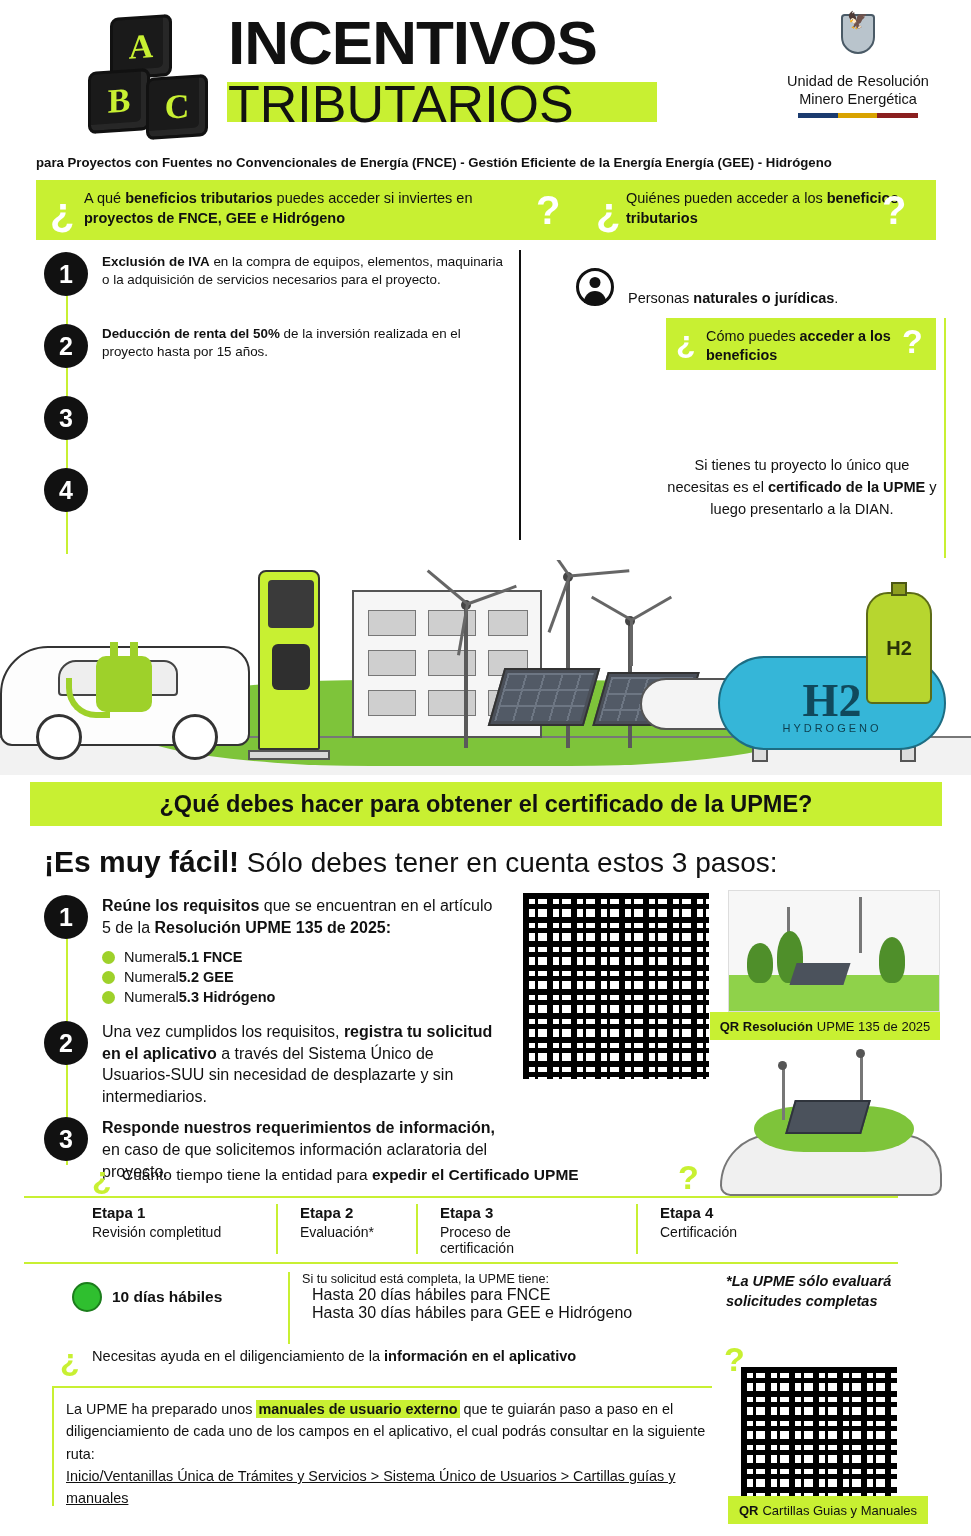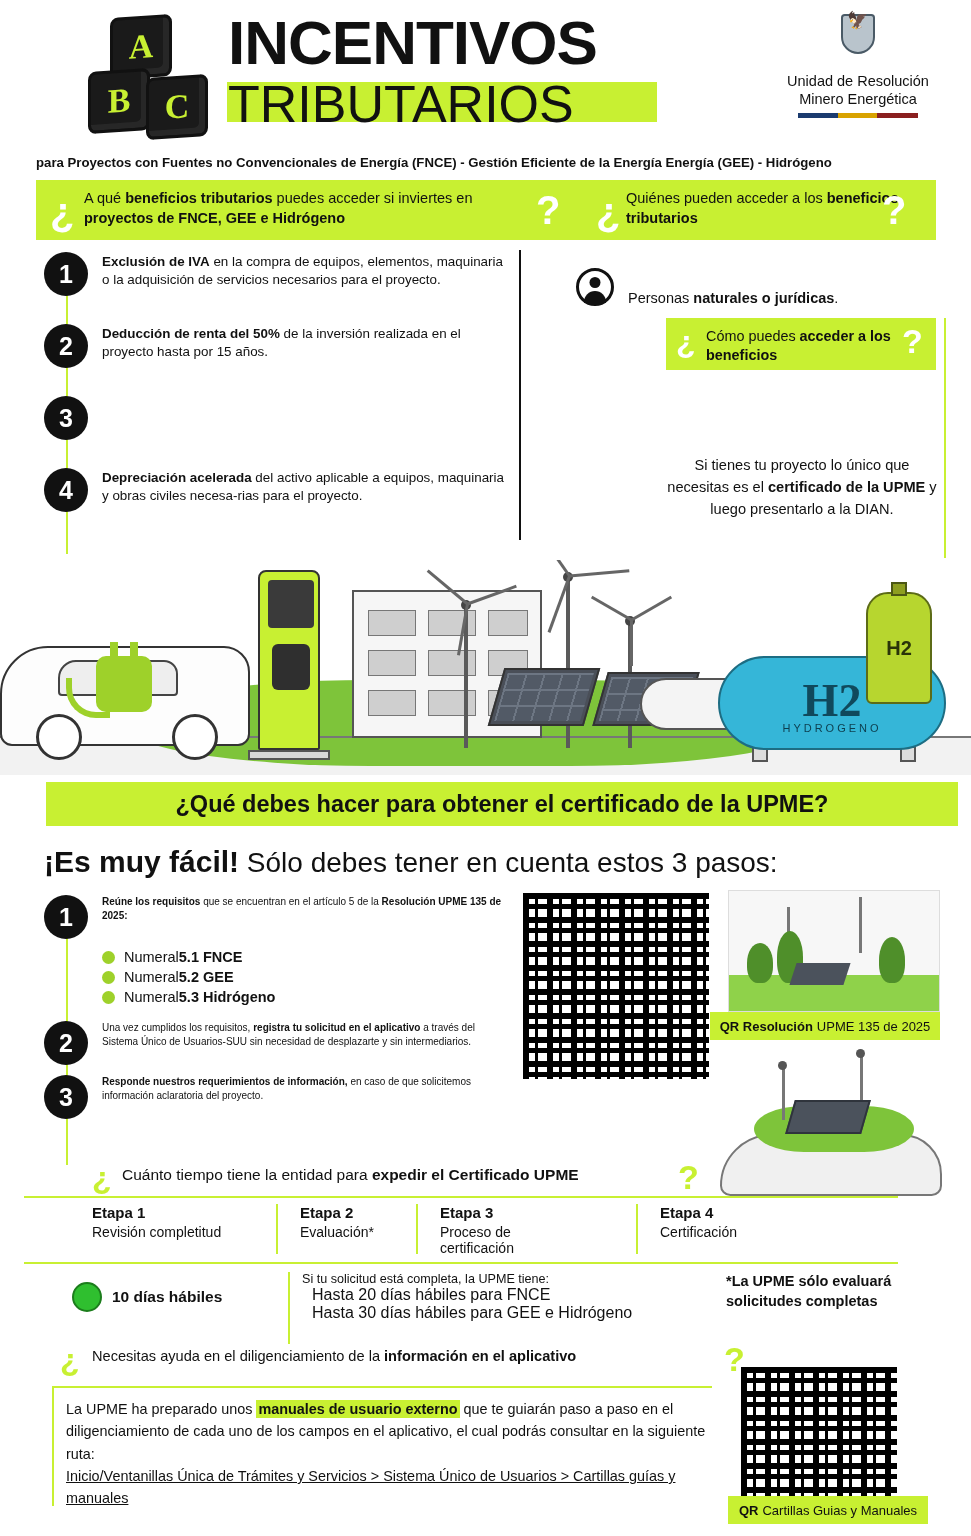--- a/index.html
+++ b/index.html
@@ -198,34 +198,34 @@
   .cyl { position:absolute; left:866px; top:32px; width:66px; height:112px;
      background:#b7d62f; border:2px solid #5c6b17; border-radius:22px 22px 6px 6px; }
   .cyl .lbl { position:absolute; left:50%; top:50%; transform:translate(-50%,-50%);
      font-size:20px; font-weight:bold; color:#2a3409; }
   .cyl .valve { position:absolute; left:50%; top:-12px; transform:translateX(-50%);
      width:16px;height:14px;background:#8d9e20;border:2px solid #4c5714; }
 
   
   .upme-banner {
     position:absolute; left:30px; top:782px; width:912px; height:44px; background:#c8f032;
-    display:flex; align-items:center;margin-left:16px;
+    display:flex; align-items:center;
   }
   .upme-banner .txt { width:100%; text-align:center; font-size:23.5px; font-weight:bold; }
 
   
   .easy-head { position:absolute; left:44px; top:845px; font-size:0; }
   .easy-head .b { font-size:30px; font-weight:bold; }
   .easy-head .n { font-size:28px; font-weight:300; }
 
   .steps { position:absolute; left:44px; top:895px; width:470px; }
   .stepline { position:absolute; left:22px; top:20px; width:2px; height:250px; background:#c8f032; }
   .step { position:relative; display:flex; margin-bottom:10px; }
   .step .circ { width:44px;height:44px;font-size:25px; }
-  .step .stxt { margin-left:14px; font-size:10px; line-height:1.35; width:400px; }
+  .step .stxt { margin-left:14px; font-size:16px; line-height:1.35; width:400px; }
   .numerals { margin:6px 0 12px 58px; }
   .numeral { display:flex; align-items:center; margin-bottom:4px; font-size:14.5px; }
   .numeral .dot { width:13px;height:13px;border-radius:50%;background:#9ed12a;margin-right:9px; flex:0 0 13px;}
   .numerals .row { display:flex; align-items:center; }
 
   .qr1 { position:absolute; left:522px; top:892px; width:188px; height:188px; }
   .qr2 { position:absolute; left:740px; top:1366px; width:158px; height:158px; }
   .qrimg { width:100%; height:100%;
     background-color:#fff;
     background-image:
@@ -284,21 +284,21 @@
   .lowleft { position:absolute; left:72px; top:1272px; width:205px; }
   .lowleft .t { font-size:12.6px; line-height:1.3; }
   .lowleft .d10 { display:flex; align-items:center; margin-top:10px; }
   .greendot { width:30px;height:30px;border-radius:50%;background:#2fbf2f;border:2px solid #1c7d1c;flex:0 0 30px;}
   .lowleft .dl { margin-left:10px; font-size:15.5px; font-weight:bold; }
   .lowdiv { position:absolute; left:288px; top:1272px; width:2px; height:72px; background:#c8f032; }
   .lowmid { position:absolute; left:302px; top:1272px; width:420px; }
   .lowmid .t0 { font-size:12.6px; }
   .lowmid .t1, .lowmid .t2 { font-size:16px; margin-left:10px; }
   .lowright { position:absolute; left:726px; top:1272px; width:222px; font-size:14.5px;
-     font-weight:bold; line-height:1.35; }
+     font-weight:bold; line-height:1.35;font-style:italic; }
 
   .helpq { position:absolute; left:60px; top:1348px; width:700px; }
   .helpq .qmark.open { position:absolute; left:0; top:-4px; font-size:32px; color:#c8f032; }
   .helpq .qmark.close-a { position:absolute; left:664px; top:-6px; font-size:34px; color:#c8f032; }
   .helpq .t { margin-left:32px; font-size:14.6px; }
 
   .helpline { position:absolute; left:52px; top:1386px; width:660px; height:2px; background:#c8f032; }
   .vline2 { position:absolute; left:52px; top:1386px; width:2px; height:120px; background:#c8f032; }
 
   .manual { position:absolute; left:66px; top:1398px; width:660px; font-size:14.4px; line-height:1.55; }
@@ -360,21 +360,20 @@
     </div>
     <div class="bitem">
       <div class="circ">2</div>
       <div class="btext"><b>Deducción de renta del 50%</b><span> de la inversión realizada en el proyecto hasta por 15 años.</span></div>
     </div>
     <div class="bitem">
       <div class="circ">3</div>
     </div>
     <div class="bitem">
       <div class="circ">4</div>
-      <div class="btext"><b>Depreciación acelerada</b><span> del activo aplicable a equipos, maquinaria y obras civiles necesa-rias para el proyecto.</span></div>
     </div>
   </div>
 
   <div class="vdiv"></div>
 
   <div class="persons">
     <div class="person-ic"></div>
     <div class="ptxt"><span>Personas </span><b>naturales o jurídicas</b><span>.</span></div>
   </div>
 

